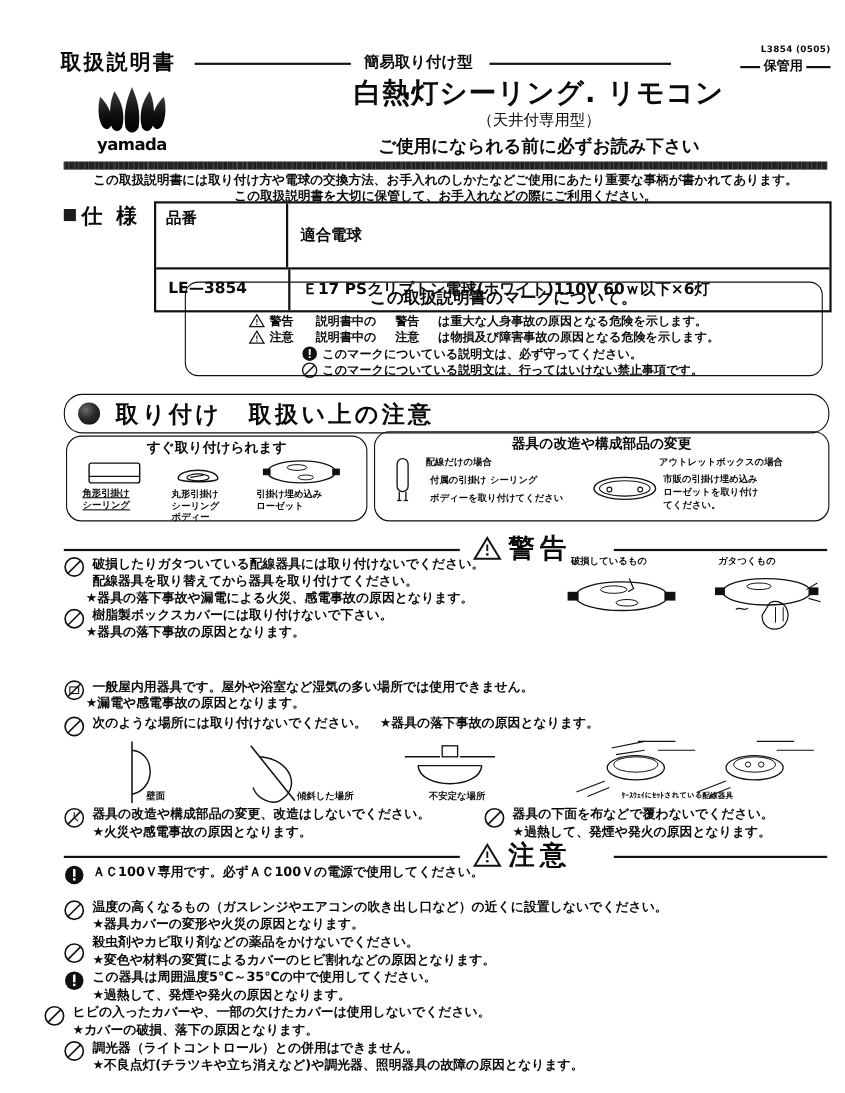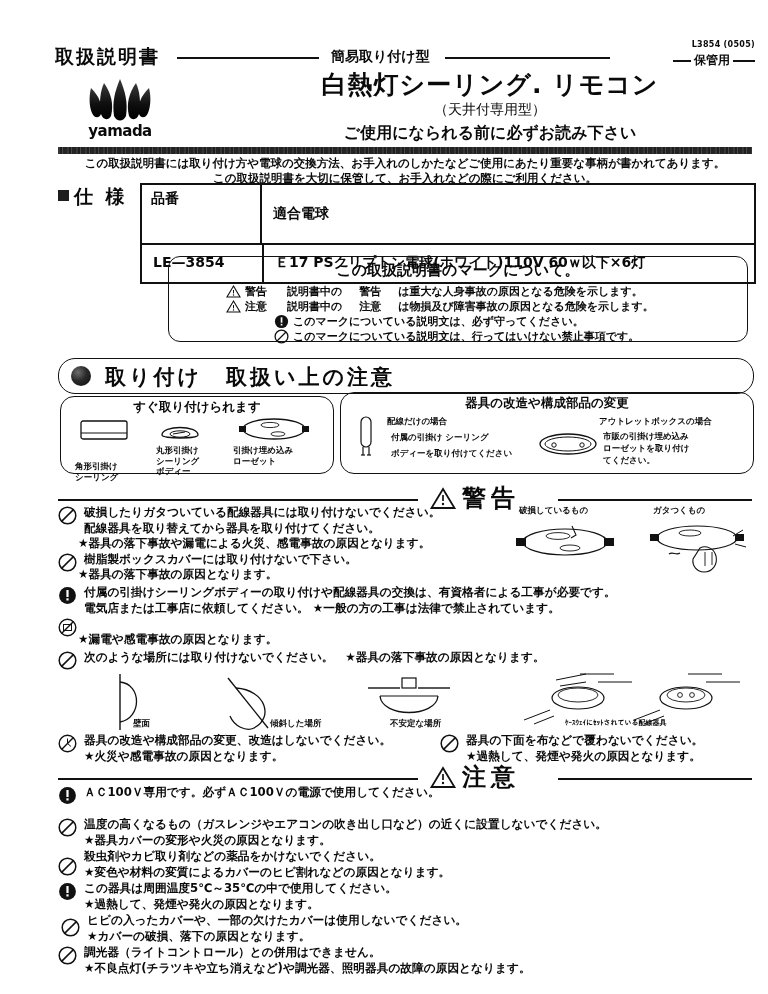--- a/index.html
+++ b/index.html
@@ -222,21 +222,21 @@
     <div class="band-txt">取り付け　取扱い上の注意</div>
   </div>
 
   <div class="ibox ibox-l">
     <div class="ibox-t">すぐ取り付けられます</div>
 
     <svg width="50" height="22" viewBox="0 0 50 22" style="position:absolute;left:18px;top:22px;">
       <rect x="2" y="2" width="46" height="18" rx="2" fill="none" stroke="#111" stroke-width="1.3"></rect>
       <line x1="2" y1="14" x2="48" y2="14" stroke="#111" stroke-width="1.1"></line>
     </svg>
-    <div class="icap" style="left:14px;top:64px;">
+    <div class="icap" style="left:14px;top:47px;text-decoration:underline;">
       <div style="white-space:pre-line">角形引掛け
 シーリング</div>
     </div>
 
     <svg width="42" height="22" viewBox="0 0 42 22" style="position:absolute;left:98px;top:22px;">
       <path d="M3 16 C3 6 39 6 39 16 C39 20 3 20 3 16 Z" fill="none" stroke="#111" stroke-width="1.3"></path>
       <ellipse cx="21" cy="15" rx="10" ry="3.2" fill="none" stroke="#111" stroke-width="1"></ellipse>
       <line x1="14" y1="15" x2="26" y2="13" stroke="#111" stroke-width="1"></line>
     </svg>
     <div class="icap" style="left:95px;top:48px;">
@@ -317,41 +317,31 @@
           <circle cx="9.5" cy="9.5" r="8.3" fill="none" stroke="#111" stroke-width="1.5"></circle>
           <line x1="3.6" y1="15.4" x2="15.4" y2="3.6" stroke="#111" stroke-width="1.5"></line>
         </svg>
     </div>
     <div class="ibody">
       <div>樹脂製ボックスカバーには取り付けないで下さい。</div>
     </div>
   </div>
   <div class="star" style="position:absolute;left:78px;top:567px;">★器具の落下事故の原因となります。</div>
 
-  <div class="it" style="left:58px;top:585px;">
-    <div class="ibul">
-      <svg width="19" height="19" viewBox="0 0 19 19">
-          <circle cx="9.5" cy="9.5" r="8.4" fill="#111"></circle>
-          <rect x="8.4" y="4" width="2.2" height="7" fill="#fff"></rect>
-          <rect x="8.4" y="12.3" width="2.2" height="2.2" fill="#fff"></rect>
-        </svg>
-    </div>
-    <div class="ibody">
-      <div>付属の引掛けシーリングボディーの取り付けや配線器具の交換は、有資格者による工事が必要です。</div>
-      <div>電気店または工事店に依頼してください。 ★一般の方の工事は法律で禁止されています。</div>
-    </div>
-  </div>
 
   <div class="it" style="left:58px;top:617px;">
     <div class="ibul">
       <svg width="19" height="19" viewBox="0 0 19 19">
         <circle cx="9.5" cy="9.5" r="8.3" fill="none" stroke="#111" stroke-width="1.4"></circle>
         <rect x="5.5" y="6.5" width="8" height="6" fill="none" stroke="#111" stroke-width="1"></rect>
         <line x1="3.8" y1="15.2" x2="15.2" y2="3.8" stroke="#111" stroke-width="1.4"></line>
       </svg>
+    </div>
+    <div class="ibody">
+      <div>一般屋内用器具です。屋外や浴室など湿気の多い場所では使用できません。</div>
     </div>
   </div>
   <div class="star" style="position:absolute;left:78px;top:632px;">★漏電や感電事故の原因となります。</div>
 
   <div class="it" style="left:58px;top:650px;">
     <div class="ibul">
       <svg width="19" height="19" viewBox="0 0 19 19">
           <circle cx="9.5" cy="9.5" r="8.3" fill="none" stroke="#111" stroke-width="1.5"></circle>
           <line x1="3.6" y1="15.4" x2="15.4" y2="3.6" stroke="#111" stroke-width="1.5"></line>
         </svg>
@@ -504,21 +494,21 @@
           <rect x="8.4" y="4" width="2.2" height="7" fill="#fff"></rect>
           <rect x="8.4" y="12.3" width="2.2" height="2.2" fill="#fff"></rect>
         </svg>
     </div>
     <div class="ibody">
       <div>この器具は周囲温度5℃～35℃の中で使用してください。</div>
       <div>★過熱して、発煙や発火の原因となります。</div>
     </div>
   </div>
 
-  <div class="it" style="left:61px;top:913px;align-items:center;">
+  <div class="it" style="left:40px;top:913px;">
     <div class="ibul">
       <svg width="19" height="19" viewBox="0 0 19 19">
           <circle cx="9.5" cy="9.5" r="8.3" fill="none" stroke="#111" stroke-width="1.5"></circle>
           <line x1="3.6" y1="15.4" x2="15.4" y2="3.6" stroke="#111" stroke-width="1.5"></line>
         </svg>
     </div>
     <div class="ibody">
       <div>ヒビの入ったカバーや、一部の欠けたカバーは使用しないでください。</div>
       <div>★カバーの破損、落下の原因となります。</div>
     </div>

